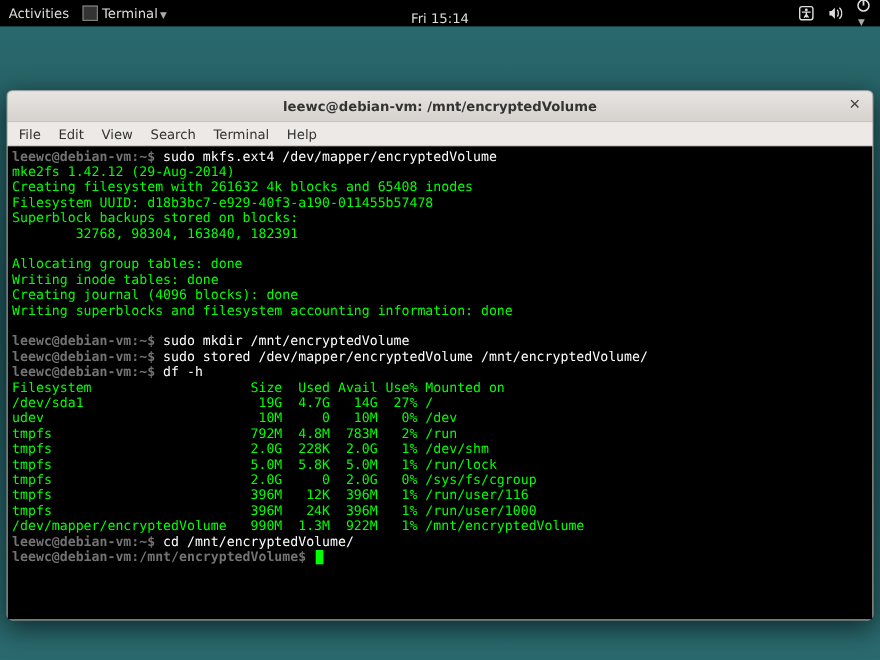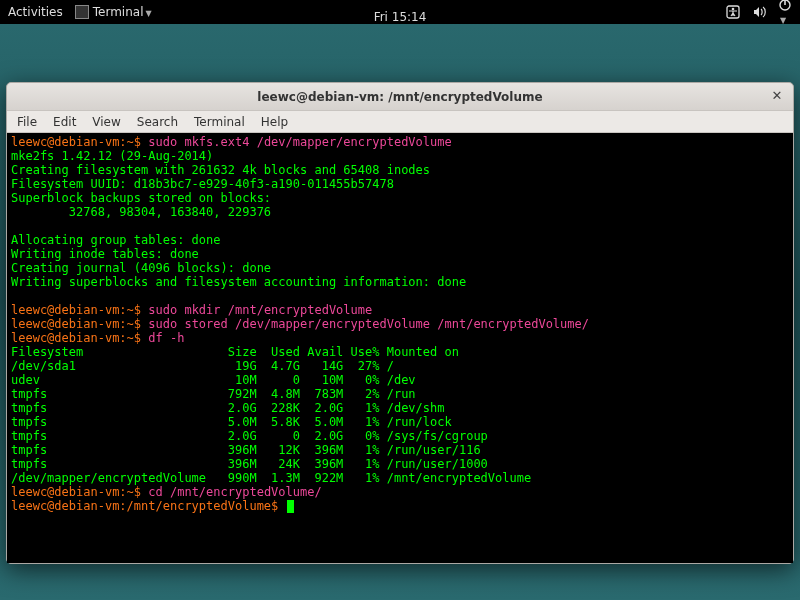--- a/index.html
+++ b/index.html
@@ -74,22 +74,22 @@
   .terminal {
     background: #000;
     padding: 2px 4px 10px 4px;
     font-family: "DejaVu Sans Mono", monospace;
     font-size: 12px;
     line-height: 14px;
     color: #0f0;
     white-space: pre;
     min-height: 430px;
   }
-  .prompt { color: #f97316; }
-  .cmd { color: #ec4899; }
+  .prompt { color: #737373; font-weight: bold; }
+  .cmd { color: #ffffff; }
   .out { color: #00ff00; margin-top: 24px; }
   .cursor {
     display:inline-block; width:7px; height:13px;
     background:#00ff00; vertical-align:middle;
     margin-left:1px;
   }
 </style>
 </head>
 <body>
 
@@ -137,21 +137,21 @@
     <span>View</span>
     <span>Search</span>
     <span>Terminal</span>
     <span>Help</span>
   </div>
   <div class="terminal"><span class="prompt">leewc@debian-vm:~$ </span><span class="cmd">sudo mkfs.ext4 /dev/mapper/encryptedVolume</span>
 <span class="out">mke2fs 1.42.12 (29-Aug-2014)</span>
 <span class="out">Creating filesystem with 261632 4k blocks and 65408 inodes</span>
 <span class="out">Filesystem UUID: d18b3bc7-e929-40f3-a190-011455b57478</span>
 <span class="out">Superblock backups stored on blocks:</span>
-<span class="out">        32768, 98304, 163840, 229376</span>
+<span class="out">        32768, 98304, 163840, 182391</span>
 
 <span class="out">Allocating group tables: done</span>
 <span class="out">Writing inode tables: done</span>
 <span class="out">Creating journal (4096 blocks): done</span>
 <span class="out">Writing superblocks and filesystem accounting information: done</span>
 
 <span class="prompt">leewc@debian-vm:~$ </span><span class="cmd">sudo mkdir /mnt/encryptedVolume</span>
 <span class="prompt">leewc@debian-vm:~$ </span><span class="cmd">sudo stored /dev/mapper/encryptedVolume /mnt/encryptedVolume/</span>
 <span class="prompt">leewc@debian-vm:~$ </span><span class="cmd">df -h</span>
 <span class="out">Filesystem                    Size  Used Avail Use% Mounted on</span>

